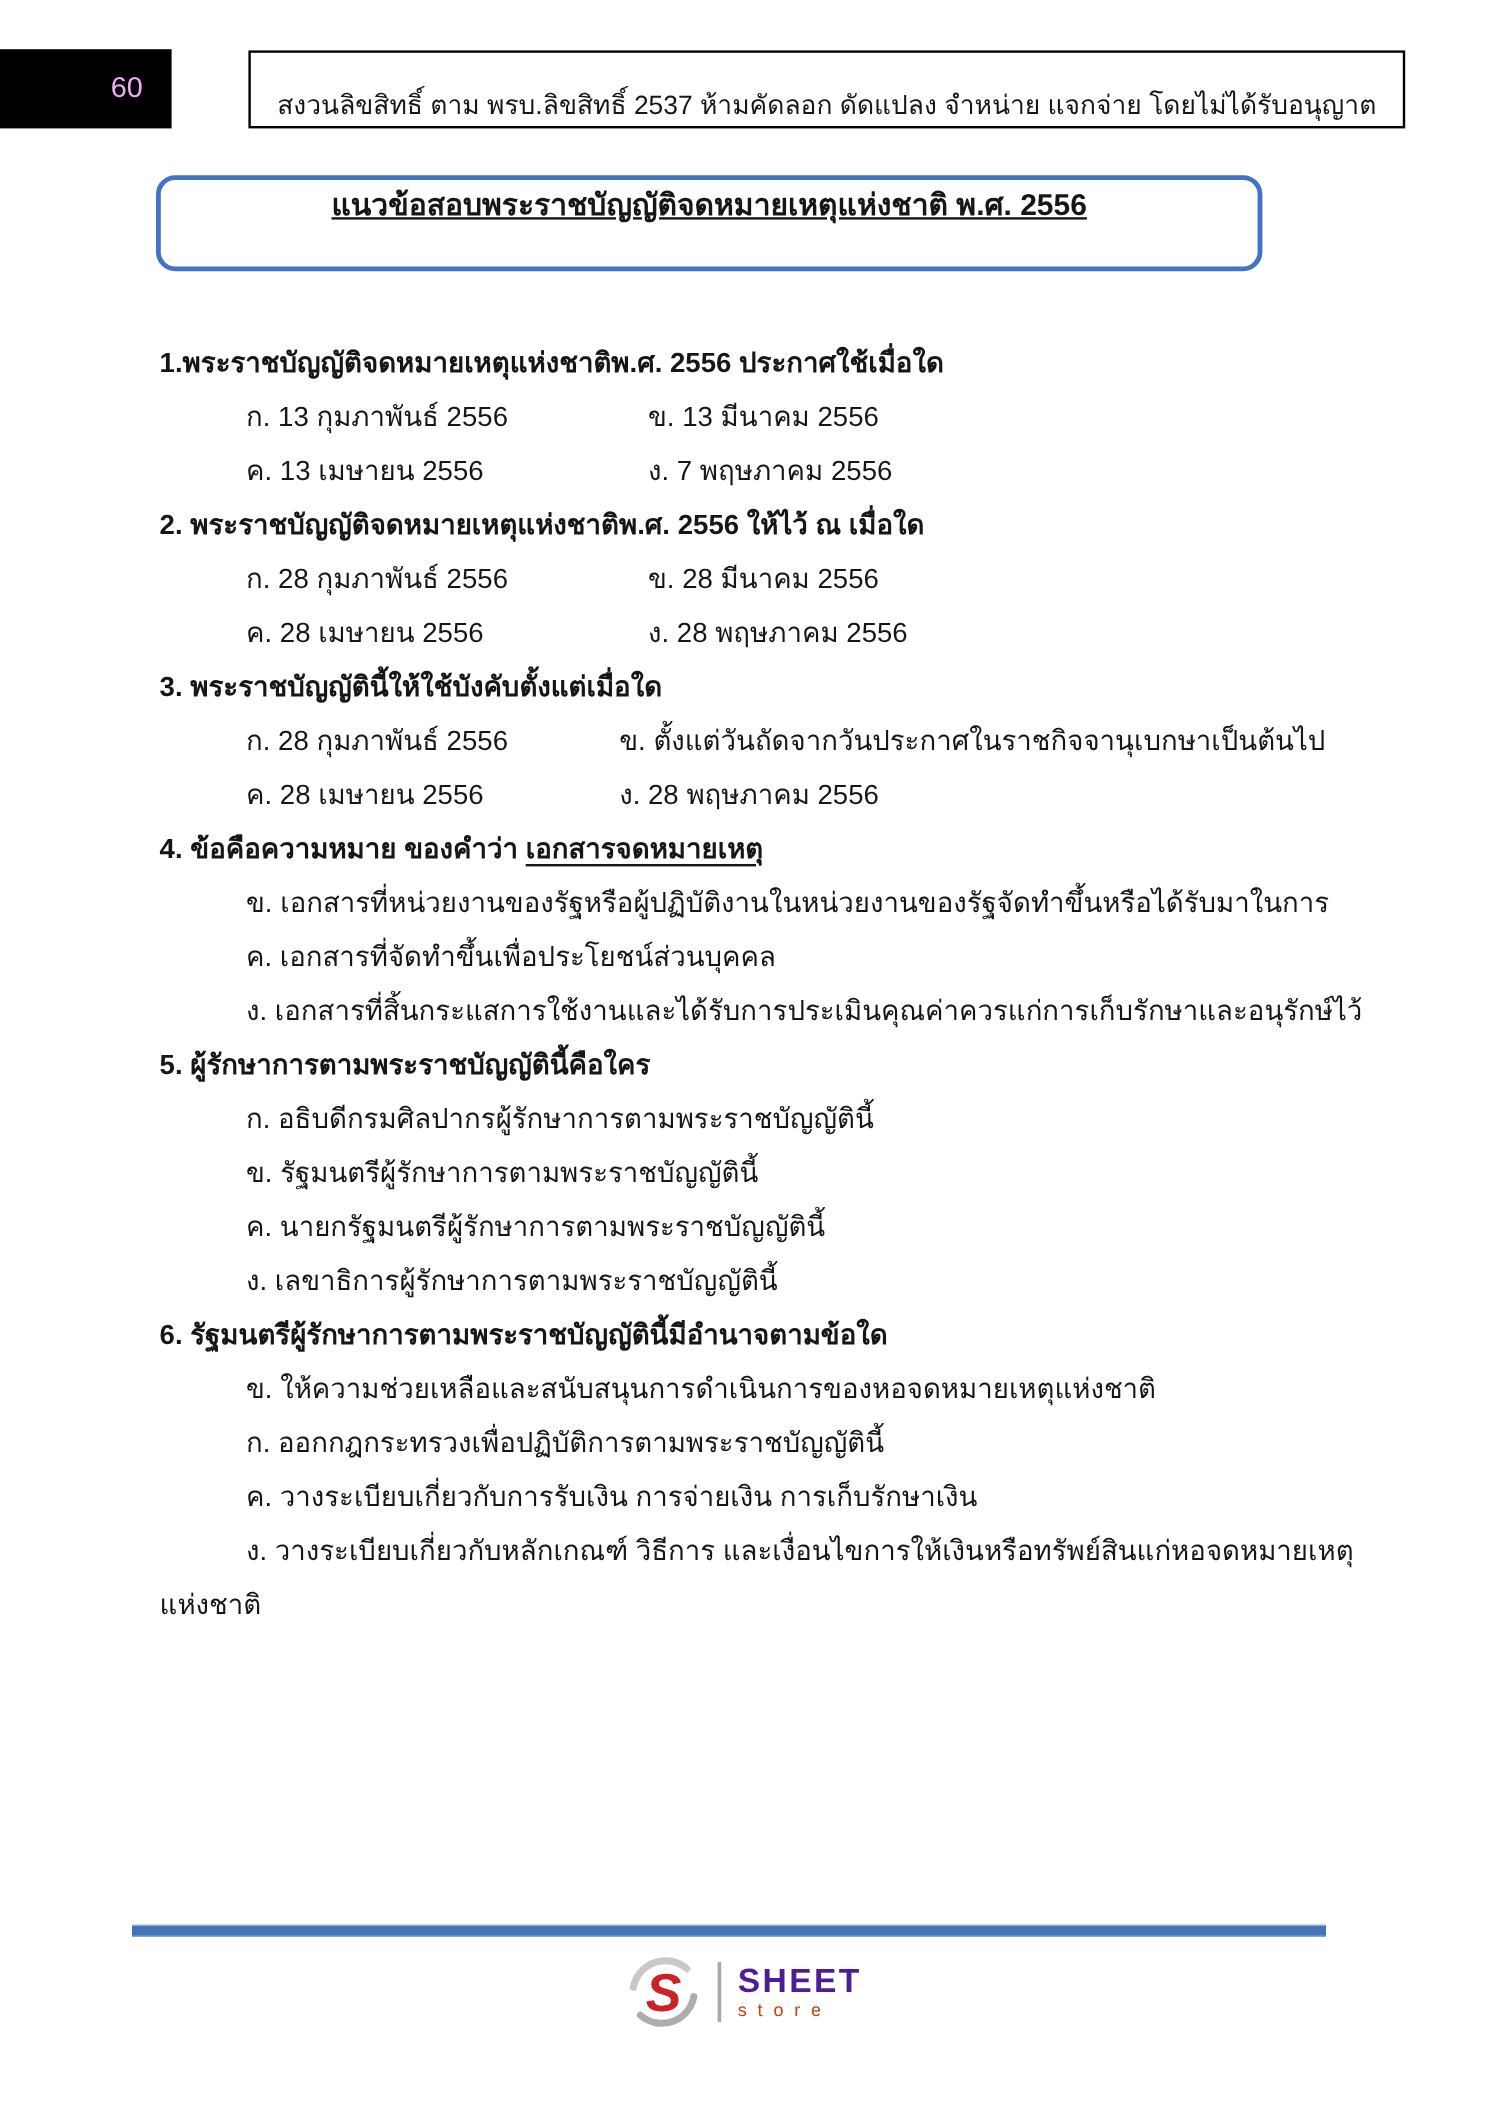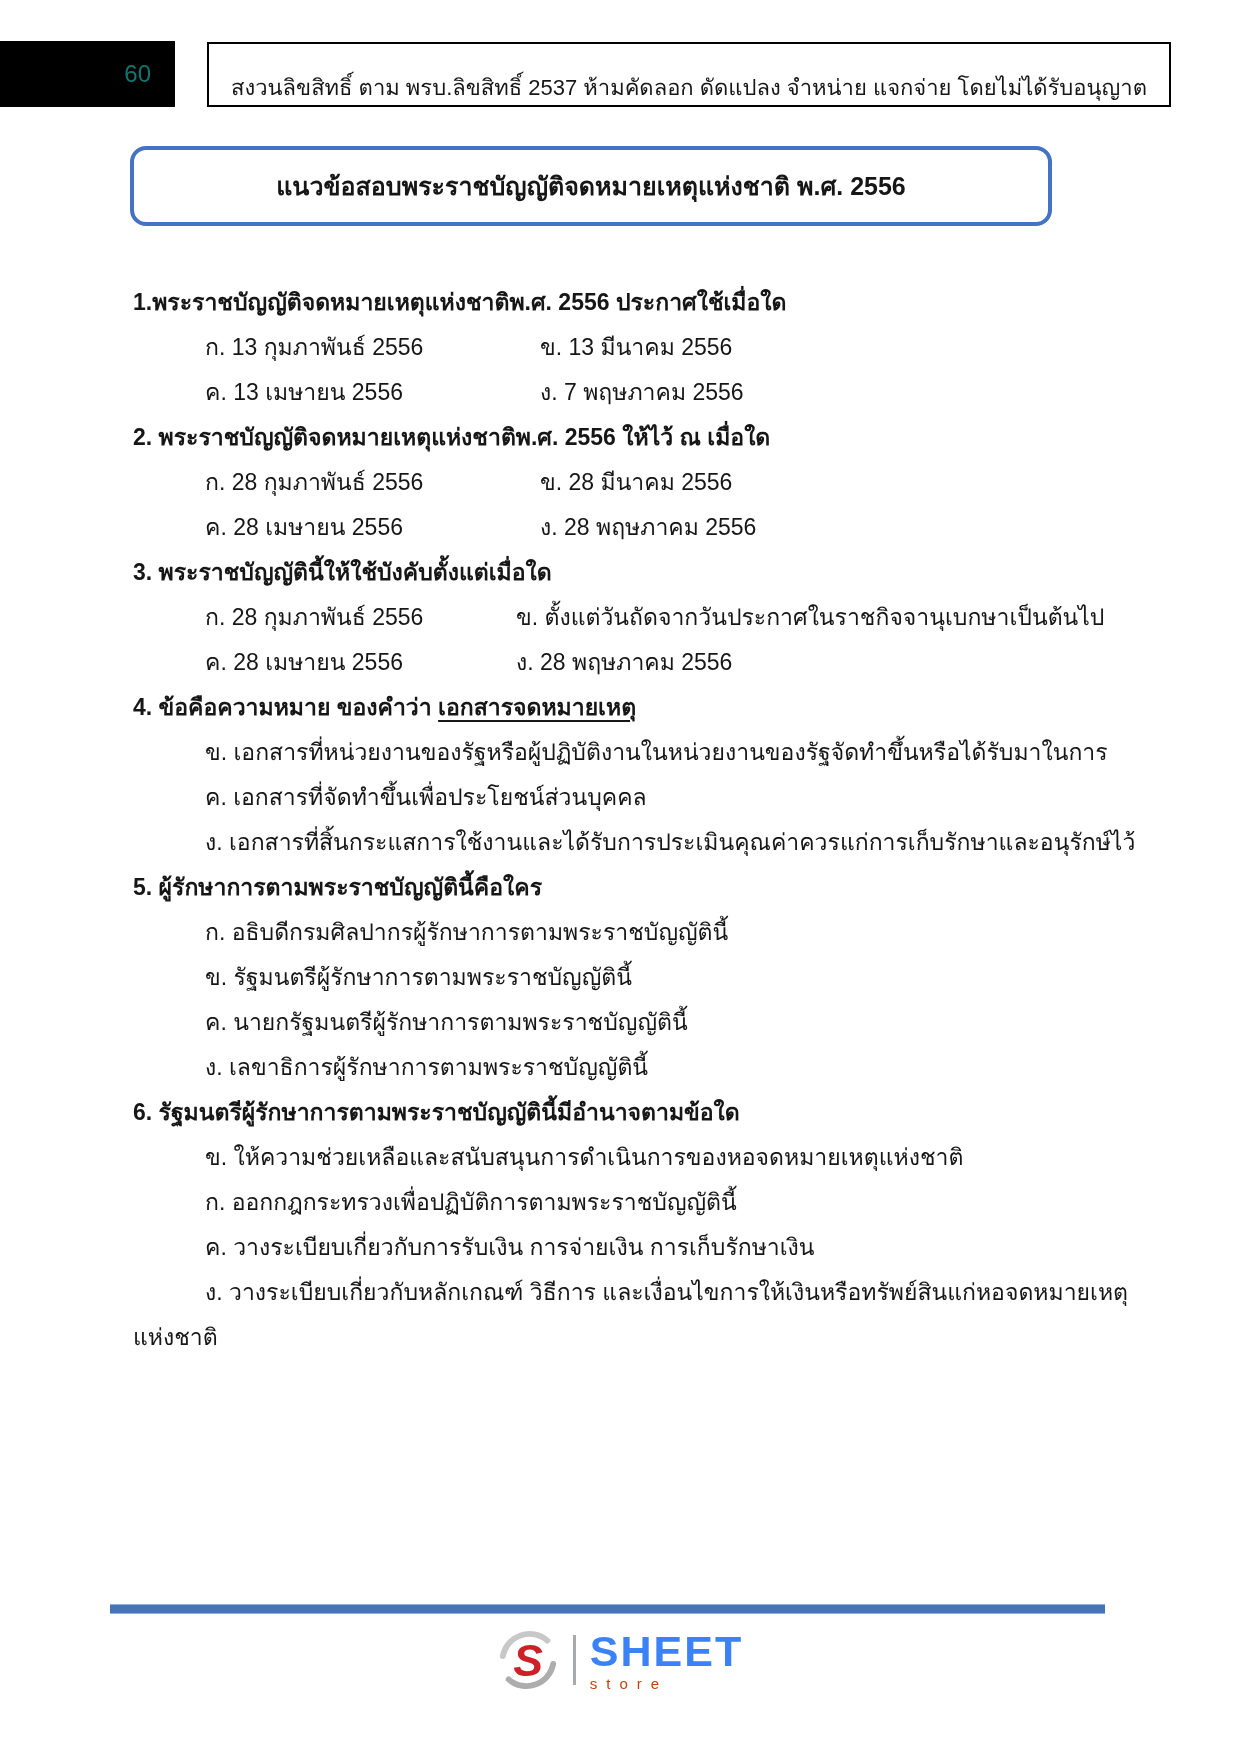--- a/index.html
+++ b/index.html
@@ -1,50 +1,50 @@
 <!DOCTYPE html>
 <html><head>
 <meta charset="utf-8">
 <style>
   html,body{margin:0;padding:0;background:#ffffff;}
   .page{position:relative;width:1240px;height:1755px;background:#ffffff;overflow:hidden;
         font-family:"Liberation Sans",sans-serif;color:#161616;}
 
   
-  .pageno{position:absolute;left:0;top:41px;width:175px;height:66px;background:#000;
-          color:#0f766e;display:flex;align-items:center;justify-content:flex-end;
+  .pageno{position:absolute;left:0;top:41px;width:143px;height:66px;background:#000;
+          color:#f0abfc;display:flex;align-items:center;justify-content:flex-end;
           padding-right:24px;box-sizing:border-box;font-size:24px;}
   .copyright{position:absolute;left:207px;top:42px;width:964px;height:65px;
              border:2px solid #000;box-sizing:border-box;display:flex;align-items:flex-end;
              justify-content:center;font-size:22px;white-space:nowrap;}
 
   
   .titlebox{position:absolute;left:130px;top:146px;width:922px;height:80px;
             border:4px solid #4472C4;border-radius:16px;box-sizing:border-box;
-            display:flex;align-items:center;justify-content:center;
-            font-size:25px;font-weight:bold;}
+            display:flex;justify-content:center;
+            font-size:25px;font-weight:bold;text-decoration:underline;}
 
   
   .content{position:absolute;left:133px;top:280px;width:1020px;font-size:23px;}
   .line{height:45px;line-height:45px;white-space:nowrap;position:relative;}
   .stem{font-weight:bold;}
   .ind{padding-left:72px;box-sizing:border-box;}
   .c1{position:absolute;left:72px;top:0;}
   .c2a{position:absolute;left:407px;top:0;}
   .c2b{position:absolute;left:383px;top:0;}
   .uline{text-decoration:underline;text-underline-offset:5px;}
 
   
   .footer-bar{position:absolute;left:110px;top:1604px;width:995px;height:8px;
               background:#4473B8;border-top:1px solid #92AFD7;border-bottom:1px solid #92AFD7;}
   .logo{position:absolute;left:0;top:1624px;width:1240px;height:72px;
         display:flex;align-items:center;justify-content:center;gap:14px;}
   .logo-divider{width:3px;height:50px;background:#a7a9ac;}
   .logo-textcol{display:flex;flex-direction:column;align-items:flex-start;}
-  .brand{font-size:43px;font-weight:bold;color:#3b82f6;letter-spacing:2px;line-height:1;}
+  .brand{font-size:28px;font-weight:bold;color:#4c1d95;letter-spacing:2px;line-height:1;}
   .store{font-size:15px;color:#c2410c;letter-spacing:9px;margin-top:3px;line-height:1;}
 </style>
 </head>
 <body>
 
 <div class="page">
 
   <div class="pageno">
     <span>60</span>
   </div>

